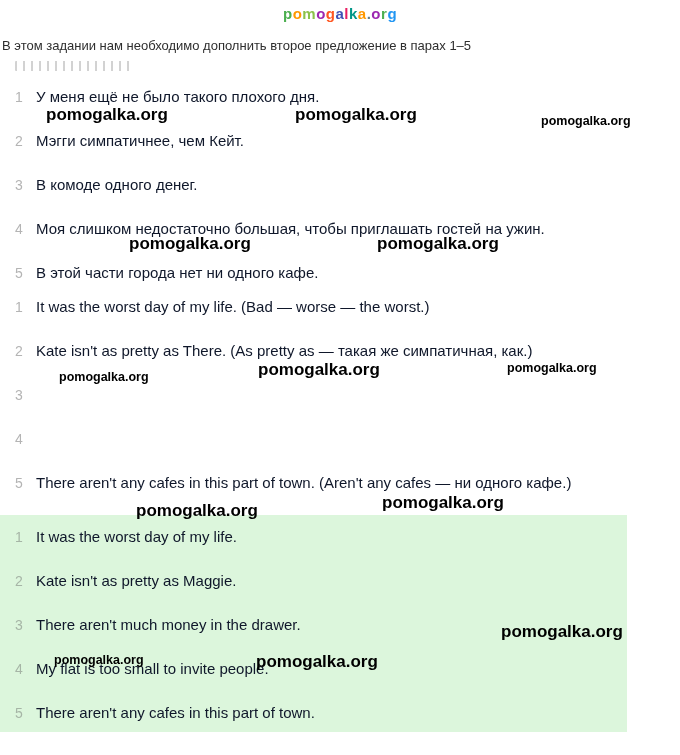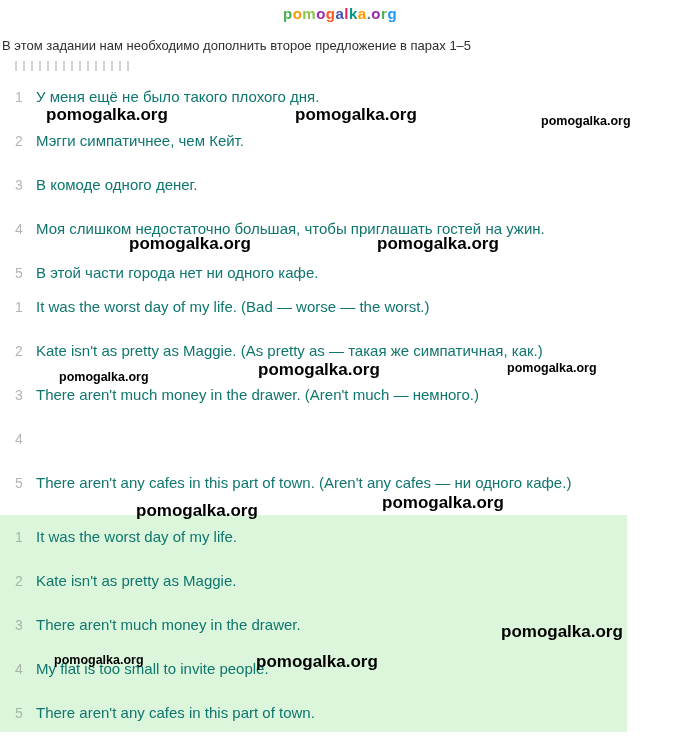--- a/index.html
+++ b/index.html
@@ -23,21 +23,21 @@
   .remnant {
     margin: 4px 0 0 15px;
     width: 118px; height: 10px; opacity: .4;
     background: repeating-linear-gradient(90deg, #8f8f8f 0 2px, transparent 2px 8px);
     border-radius: 1px;
   }
   .list { margin: 14px 0 0 15px; }
   .list.english { margin-top: -10px; }
   .row { display: flex; min-height: 24px; line-height: 24px; margin-bottom: 20px; }
   .num { width: 21px; flex: none; color: #b4b4b4; font-size: 14px; }
-  .txt { color: #0f766e; font-size: 15px; max-width: 600px; }
+  .txt { color: #0f172a; font-size: 15px; max-width: 600px; }
   .answers-block {
     width: 627px; height: 217px;
     background: #dcf6dc;
     padding: 10px 0 0 15px;
   }
   .answers-block .list { margin: 0; }
   .answers-block .num { color: #a6b5a6; }
   .wm-layer { position: absolute; left: 0; top: 0; width: 680px; height: 755px; pointer-events: none; z-index: 5; }
   .wm { position: absolute; color: #000; white-space: nowrap; line-height: 1; }
   .wm-bold { font-weight: 700; font-size: 17px; }
@@ -77,25 +77,24 @@
       </div>
     </div>
 
   <div class="list english">
       <div class="row">
         <span class="num">1</span>
         <span class="txt">It was the worst day of my life. (Bad — worse — the worst.)</span>
       </div>
       <div class="row">
         <span class="num">2</span>
-        <span class="txt">Kate isn't as pretty as Maggie. (As pretty as — такая же симпатичная, как.)</span>
+        <span class="txt">Kate isn't as pretty as There. (As pretty as — такая же симпатичная, как.)</span>
       </div>
       <div class="row">
         <span class="num">3</span>
-        <span class="txt">There aren't much money in the drawer. (Aren't much — немного.)</span>
       </div>
       <div class="row">
         <span class="num">4</span>
       </div>
       <div class="row">
         <span class="num">5</span>
         <span class="txt">There aren't any cafes in this part of town. (Aren't any cafes — ни одного кафе.)</span>
       </div>
     </div>
 

